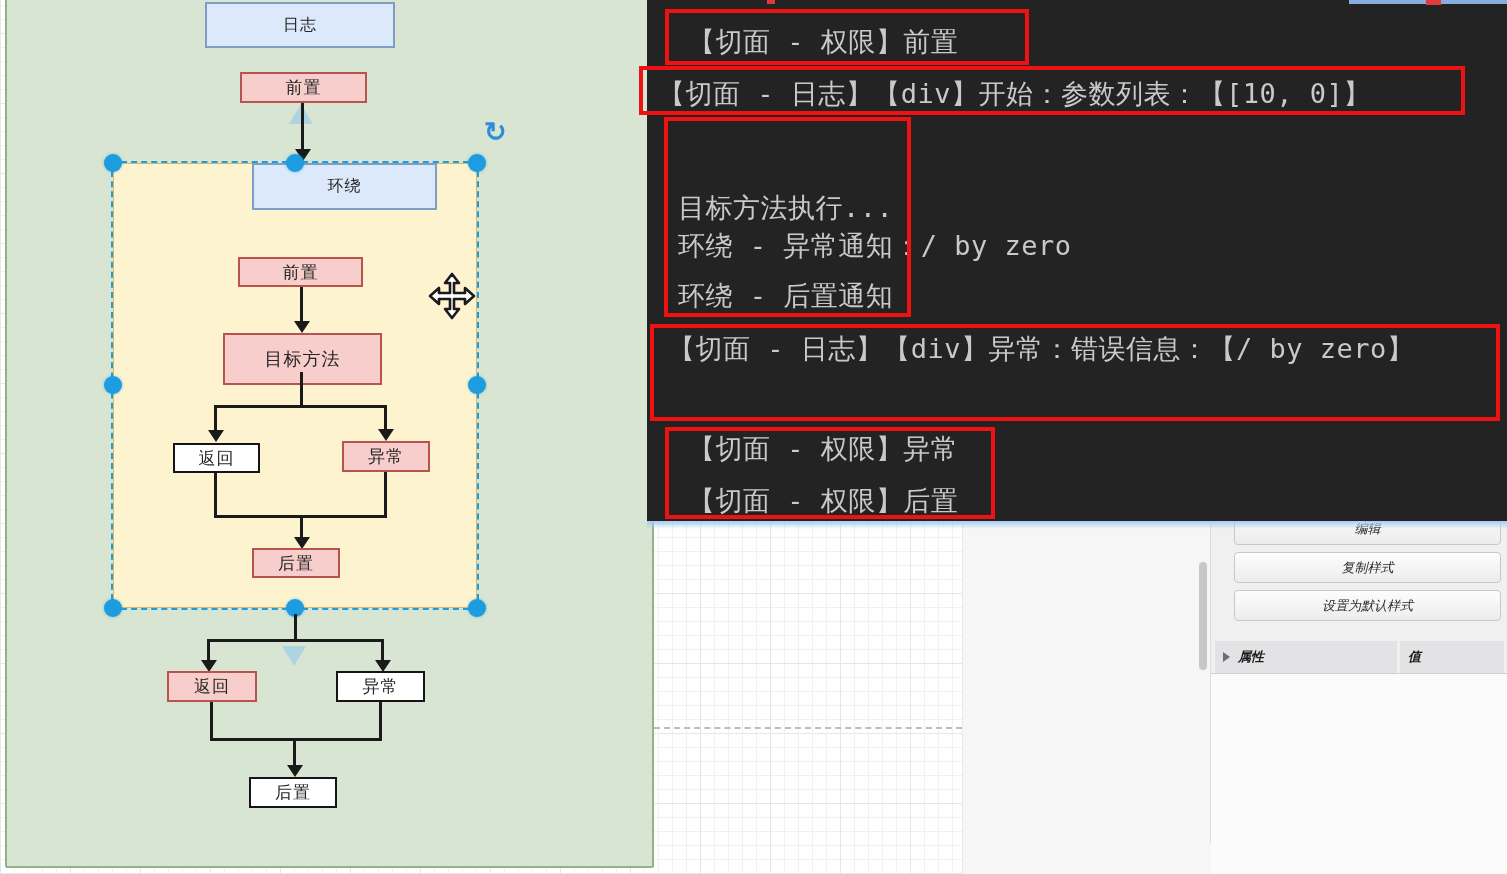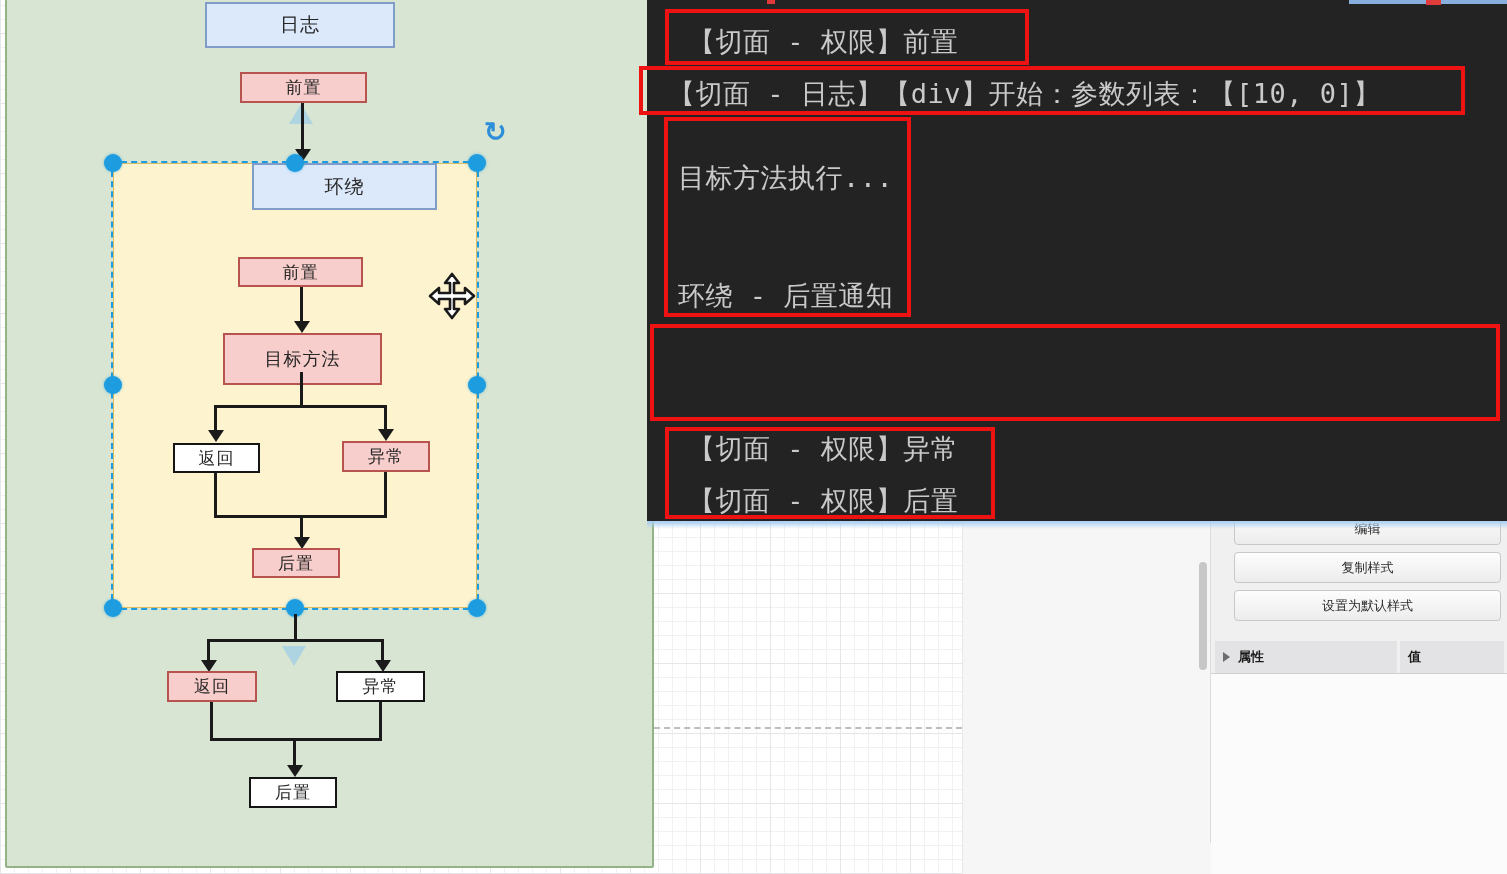--- a/index.html
+++ b/index.html
@@ -14,21 +14,21 @@
       repeating-linear-gradient(0deg, #e6e6ea 0 1px, transparent 1px 70px),
       repeating-linear-gradient(90deg, #f1f1f4 0 1px, transparent 1px 14px),
       repeating-linear-gradient(0deg, #f1f1f4 0 1px, transparent 1px 14px); }
   .offpage { position:absolute; left:962px; top:0; width:248px; height:874px; background:#f6f6f7; border-left:1px solid #e8e8ea; }
   .page-break { position:absolute; left:654px; top:727px; width:308px; height:0; border-top:2px dashed #bdbdbd; }
   .green-canvas { position:absolute; left:5px; top:-2px; width:649px; height:870px; background:#d7e5d2; border:2px solid #93b286; border-radius:2px; }
 
   
   .node { position:absolute; display:flex; align-items:center; justify-content:center;
           font-size:17px; color:#262626; letter-spacing:1px; }
-  .n-blue  { background:#dbe9fb; border:2px solid #7f9dc7; font-size:19px; }
+  .n-blue  { background:#dbe9fb; border:2px solid #7f9dc7; font-size:16px; }
   .n-pink  { background:#f8cecc; border:2px solid #b85450; }
   .n-white { background:#ffffff; border:2px solid #151515; }
   .yellow-group { position:absolute; left:113px; top:163px; width:364px; height:445px; background:#fdf3cf; border:1px solid #d9ba62; }
   .sel-border { position:absolute; left:111px; top:161px; width:368px; height:449px; border:2px dashed #1d9ce0; pointer-events:none; }
   .hd { position:absolute; width:18px; height:18px; border-radius:50%; background:#1d9ce0; box-shadow:0 0 3px rgba(29,156,224,.6); }
   .edge { position:absolute; background:#1a1a1a; }
   .ah-down { position:absolute; width:0; height:0; border-left:8px solid transparent; border-right:8px solid transparent; border-top:12px solid #1a1a1a; }
   .ghost-up { position:absolute; width:0; height:0; border-left:12px solid transparent; border-right:12px solid transparent; border-bottom:20px solid rgba(140,196,236,.55); }
   .ghost-down { position:absolute; width:0; height:0; border-left:12px solid transparent; border-right:12px solid transparent; border-top:20px solid rgba(140,196,236,.55); }
   .rotate-ic { position:absolute; left:484px; top:116px; font-size:27px; font-weight:bold; color:#2e8fd8; }
@@ -39,21 +39,21 @@
              font-family:"DejaVu Sans Mono", monospace; }
   .cline { position:absolute; font-size:27px; color:#c9c9c9; white-space:nowrap; letter-spacing:.5px; }
   .rbox { position:absolute; border:4px solid #ee1212; z-index:6; pointer-events:none; }
   .glow { position:absolute; left:647px; top:521px; width:860px; height:8px; z-index:7;
           background:linear-gradient(to bottom, #a6cdf2, rgba(246,249,253,0)); }
   .frag-red { position:absolute; left:767px; top:0; width:8px; height:4px; background:#de3a3a; z-index:8; }
   .frag-blue { position:absolute; left:1349px; top:0; width:158px; height:4px; background:#88aede; z-index:8; }
   .frag-red2 { position:absolute; left:1426px; top:0; width:15px; height:5px; background:#e03c3c; z-index:9; }
 
   
-  .panel { position:absolute; left:1210px; top:521px; width:297px; height:322px; background:#f0f0f1; border-left:1px solid #dcdcdc; z-index:4; }
+  .panel { position:absolute; left:1210px; top:521px; width:297px; height:322px; background:#f0f0f1; border-left:1px solid #dcdcdc; z-index:4;font-style:italic; }
   .pbtn { position:absolute; left:23px; width:267px; height:31px; background:linear-gradient(#fdfdfd,#ececec);
           border:1px solid #c8c8c8; border-radius:4px; display:flex; align-items:center; justify-content:center;
           font-size:13px; color:#2b2b2b; }
   .phead { position:absolute; left:0; top:120px; width:297px; height:33px; border-bottom:1px solid #cfcfcf; }
   .pcell { position:absolute; top:0; height:32px; background:#e3e3e5; display:flex; align-items:center;
            font-size:13px; font-weight:bold; color:#1c1c1c; }
   .pbody { position:absolute; left:0; top:153px; width:297px; height:200px; background:#fbfbfb; }
   .tri { width:0; height:0; border-top:5px solid transparent; border-bottom:5px solid transparent; border-left:7px solid #6d6d6d; margin:0 8px 0 8px; }
   .scroll-thumb { position:absolute; left:1199px; top:562px; width:8px; height:108px; background:#c7c7c7; border-radius:4px; z-index:4; }
 </style>
@@ -155,23 +155,25 @@
   <div class="edge" style="left:210px;top:738px;width:172px;height:3px;"></div>
   <div class="edge" style="left:293px;top:738px;width:3px;height:28px;"></div>
   <div class="ah-down" style="left:287px;top:765px;"></div>
 
   <div class="node n-white" style="left:249px;top:777px;width:88px;height:31px;">
       <span>后置</span>
     </div>
 
   <div class="console">
     <div class="cline" style="left:41px;top:24px;">【切面 - 权限】前置</div>
-    <div class="cline" style="left:21px;top:76px;">【切面 - 日志】【div】开始：参数列表：【[10, 0]】</div>
-    <div class="cline" style="left:31px;top:160px;">目标方法执行...</div>
+    <div class="cline" style="left:11px;top:76px;">【切面 - 日志】【div】开始：参数列表：【[10, 0]】</div>
+    <div class="cline" style="left:31px;top:190px;">目标方法执行...</div>
+    <div class="cline" style="left:31px;top:228px;">环绕 - 异常通知：/ by zero</div>
     <div class="cline" style="left:31px;top:278px;">环绕 - 后置通知</div>
+    <div class="cline" style="left:21px;top:331px;">【切面 - 日志】【div】异常：错误信息：【/ by zero】</div>
     <div class="cline" style="left:41px;top:431px;">【切面 - 权限】异常</div>
     <div class="cline" style="left:41px;top:483px;">【切面 - 权限】后置</div>
   </div>
 
   <div class="rbox" style="left:665px;top:9px;width:364px;height:56px;"></div>
   <div class="rbox" style="left:639px;top:66px;width:826px;height:49px;"></div>
   <div class="rbox" style="left:664px;top:117px;width:247px;height:200px;"></div>
   <div class="rbox" style="left:650px;top:324px;width:850px;height:97px;"></div>
   <div class="rbox" style="left:665px;top:427px;width:330px;height:92px;"></div>
 

